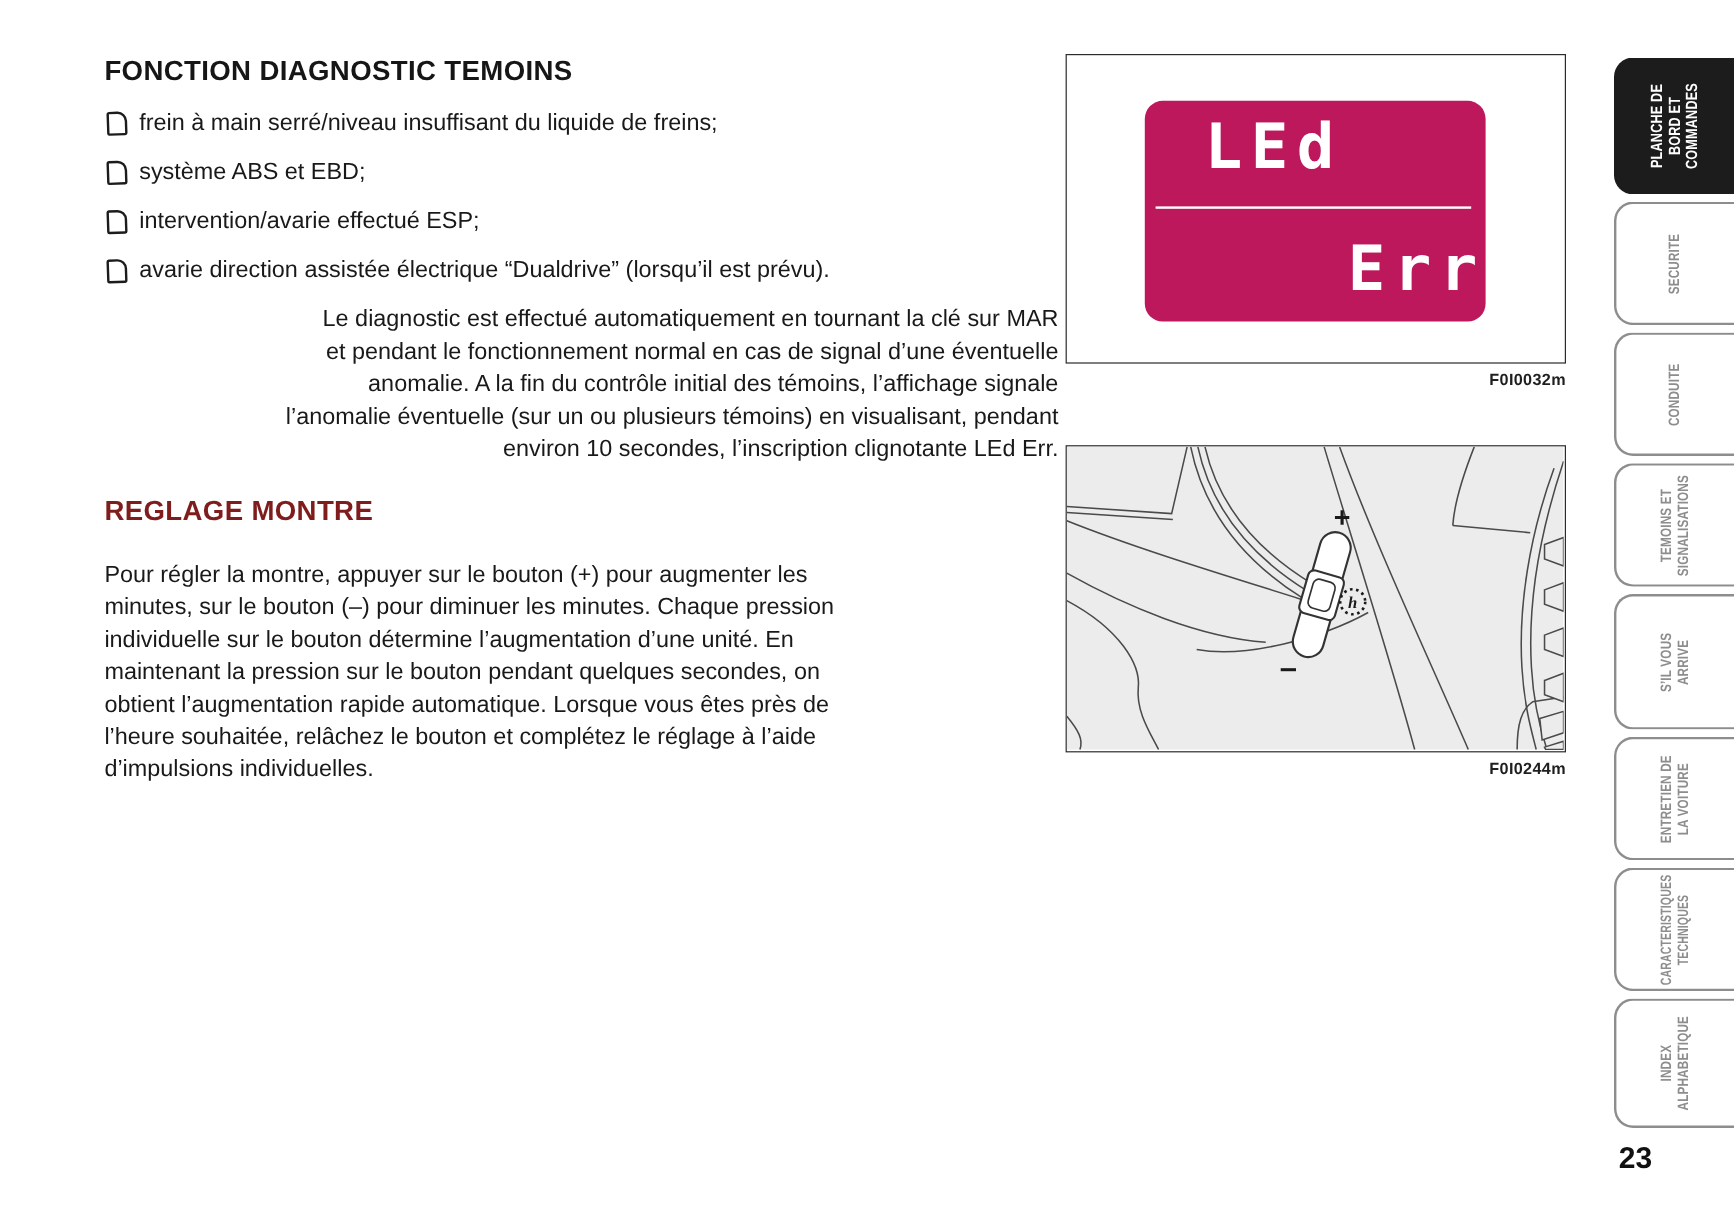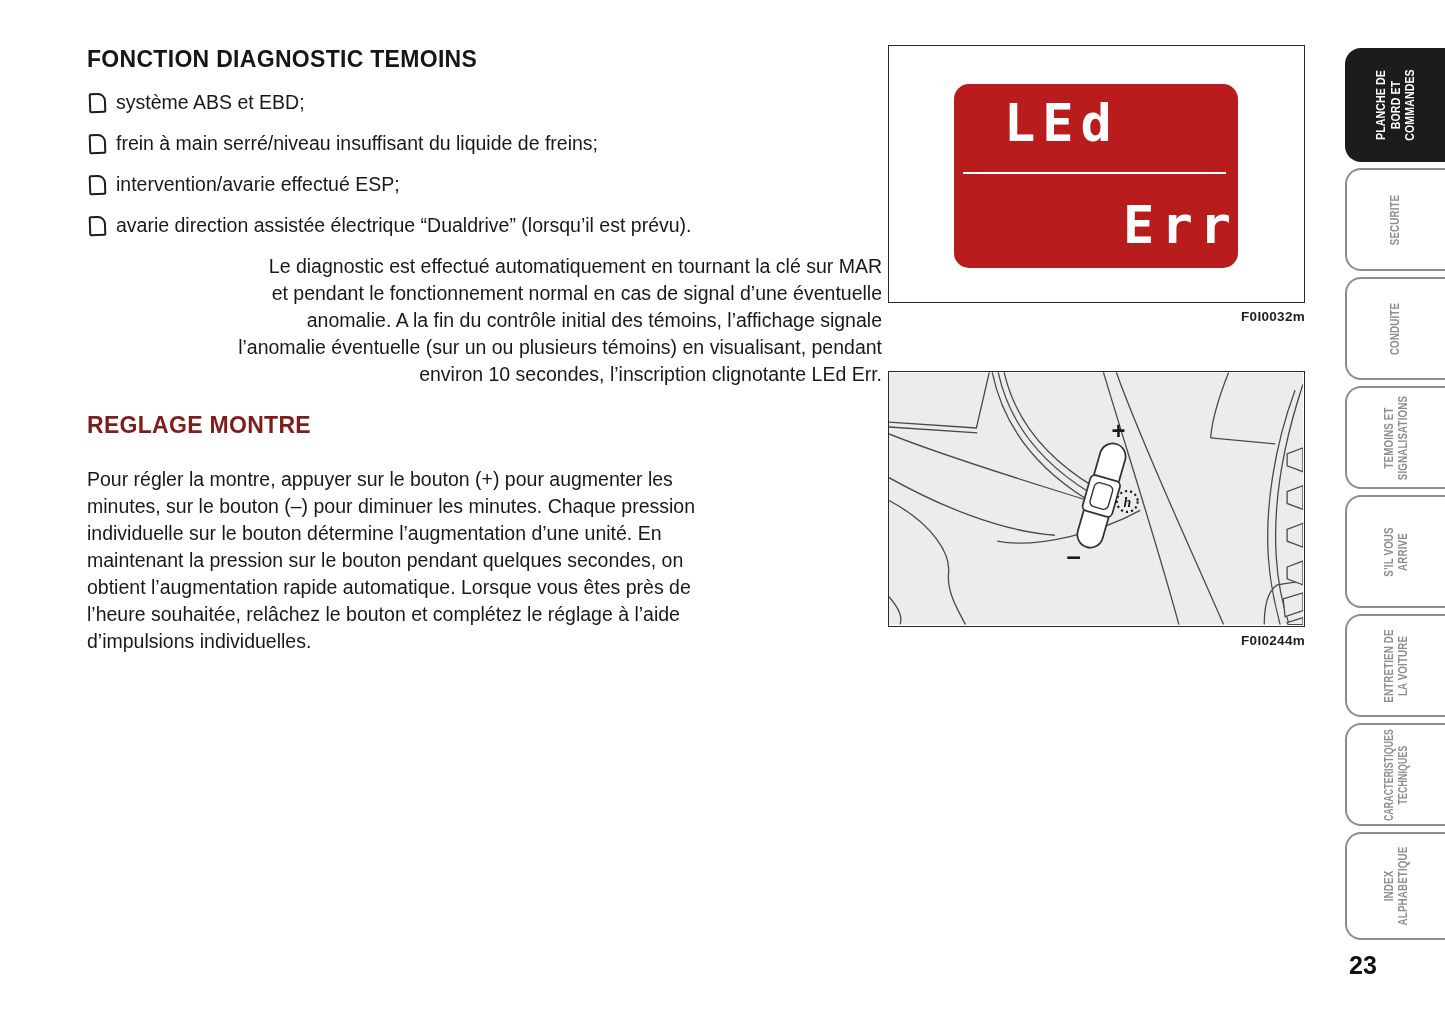--- a/index.html
+++ b/index.html
@@ -26,21 +26,21 @@
   .figure { position:absolute; width:417px; }
   .fig-box { position:relative; background:#ffffff; border:1.5px solid #2b2b2b; box-sizing:border-box; }
   .fig1 { left:888px; top:45px; }
   .fig1 .fig-box { height:258px; }
   .fig2 { left:888px; top:371px; }
   .fig2 .fig-box { height:256px; }
   .fig-caption { text-align:right; font-size:13.5px; font-weight:bold; color:#1f1f1f; margin-top:6px; letter-spacing:0.3px; }
 
   .lcd {
     position:absolute; left:65px; top:38px; width:284px; height:184px;
-    background:#b91c1c; border-radius:15px;
+    background:#be185d; border-radius:15px;
   }
   .lcd-txt {
     position:absolute; color:#ffffff; font-family:"DejaVu Sans Mono", monospace;
     font-weight:bold; font-size:52px; line-height:52px; letter-spacing:7px;
   }
   .lcd-l1 { left:50px; top:13px; }
   .lcd-l2 { right:0; top:115px; }
   .lcd-sep { position:absolute; left:9px; right:12px; top:88px; height:2px; background:#ffffff; }
 
   .fig2 svg { display:block; }
@@ -72,25 +72,25 @@
 <body>
 
 <div class="page">
 
   <div class="main-col">
     <h1 class="h1">FONCTION DIAGNOSTIC TEMOINS</h1>
 
     <ul class="bullets">
       <li>
         <span class="chk"></span>
+        <span>frein à main serré/niveau insuffisant du liquide de freins;</span>
+      </li>
+      <li>
+        <span class="chk"></span>
         <span>système ABS et EBD;</span>
-      </li>
-      <li>
-        <span class="chk"></span>
-        <span>frein à main serré/niveau insuffisant du liquide de freins;</span>
       </li>
       <li>
         <span class="chk"></span>
         <span>intervention/avarie effectué ESP;</span>
       </li>
       <li>
         <span class="chk"></span>
         <span>avarie direction assistée électrique “Dualdrive” (lorsqu’il est prévu).</span>
       </li>
     </ul>

